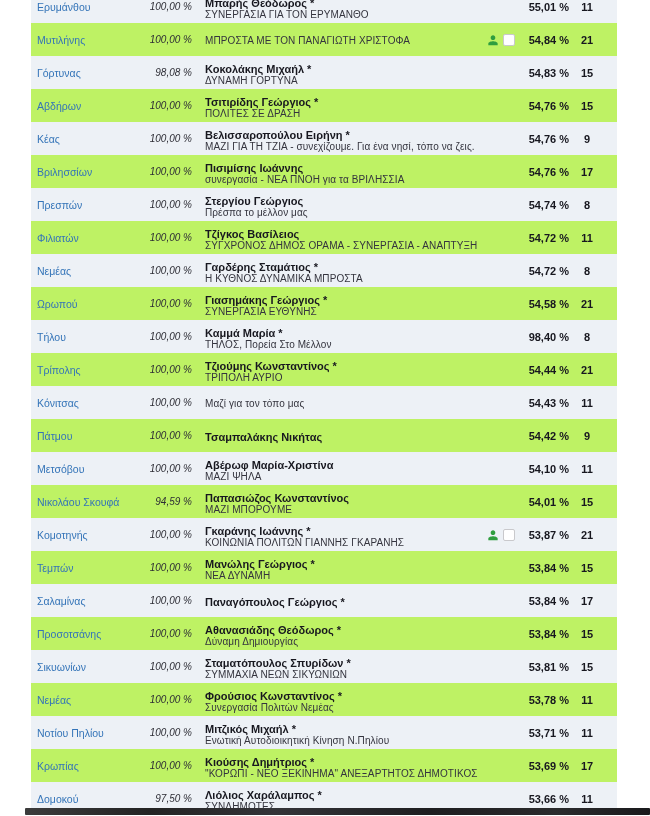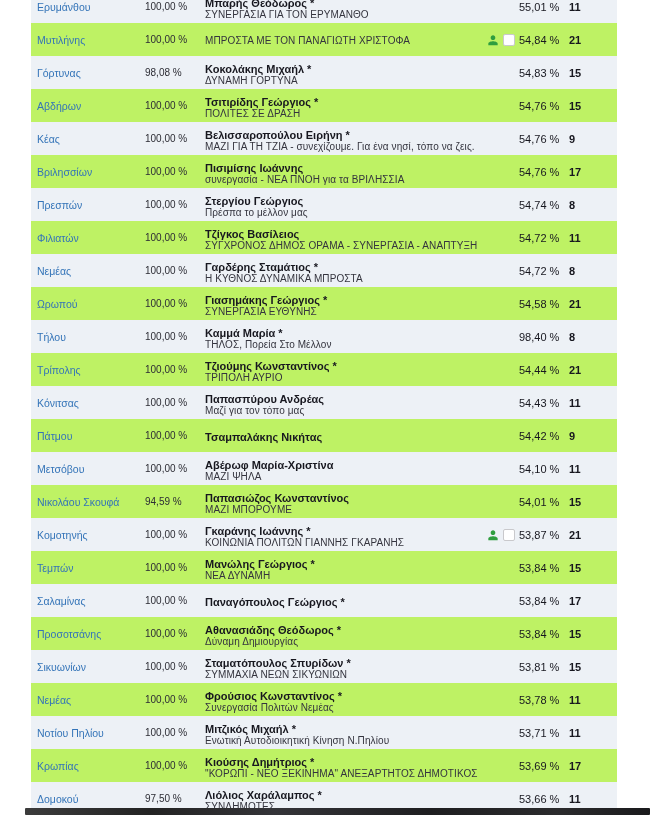--- a/index.html
+++ b/index.html
@@ -35,23 +35,25 @@
     font-size: 10.5px;
     color: #3474b8;
     text-decoration: none;
     cursor: pointer;
     white-space: nowrap;
     overflow: hidden;
   }
   .reported {
     width: 47px;
     flex: 0 0 47px;
+    text-align: right;
     font-size: 10px;
     color: #2c2c34;
     white-space: nowrap;
+    font-style: italic;
   }
   .cand-block {
     flex: 1 1 auto;
     margin-left: 13px;
     display: flex;
     flex-direction: column;
     justify-content: center;
     padding-top: 3px;
     overflow: hidden;
     min-width: 0;
@@ -94,30 +96,30 @@
     width: 12px;
     height: 12px;
     background: #ffffff;
     border: 1px solid #c9c9cc;
     border-radius: 2px;
     box-sizing: border-box;
   }
   .result {
     width: 50px;
     flex: 0 0 50px;
-    text-align: left;
+    text-align: right;
     font-size: 11px;
-    font-weight: 400;
+    font-weight: 700;
     color: #17171f;
     white-space: nowrap;
   }
   .seats {
     width: 36px;
     flex: 0 0 36px;
-    text-align: left;
+    text-align: center;
     font-size: 11px;
     font-weight: 700;
     color: #17171f;
   }
   .bottom-bar {
     position: absolute;
     left: 25px;
     right: 0;
     bottom: 1px;
     height: 7px;
@@ -353,21 +355,20 @@
       <span class="checkbox"></span>
     </div>
     <div class="result">54,44 %</div>
     <div class="seats">21</div>
   </div>
 
   <div class="row striped">
     <a class="muni" href="#">Κόνιτσας</a>
     <div class="reported">100,00 %</div>
     <div class="cand-block">
-      <div class="cand">Παπασπύρου Ανδρέας</div>
       <div class="party">Μαζί για τον τόπο μας</div>
     </div>
     <div class="badge hidden">
       <span class="person-icon">
         <svg viewBox="0 0 24 24" fill="#2f9e3f" xmlns="http://www.w3.org/2000/svg">
           <path d="M12 12c2.21 0 4-1.79 4-4s-1.79-4-4-4-4 1.79-4 4 1.79 4 4 4zm0 2c-2.67 0-8 1.34-8 4v3h16v-3c0-2.66-5.33-4-8-4z"></path>
         </svg>
       </span>
       <span class="checkbox"></span>
     </div>

